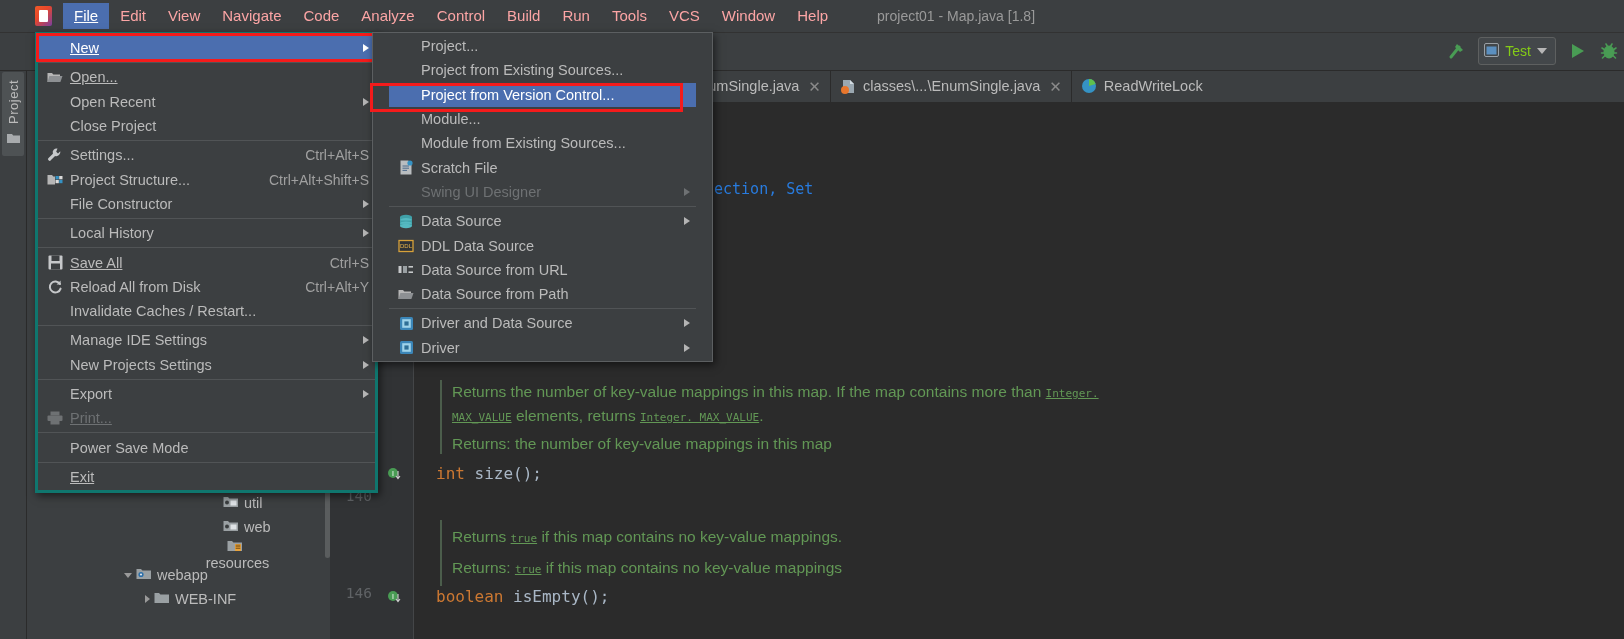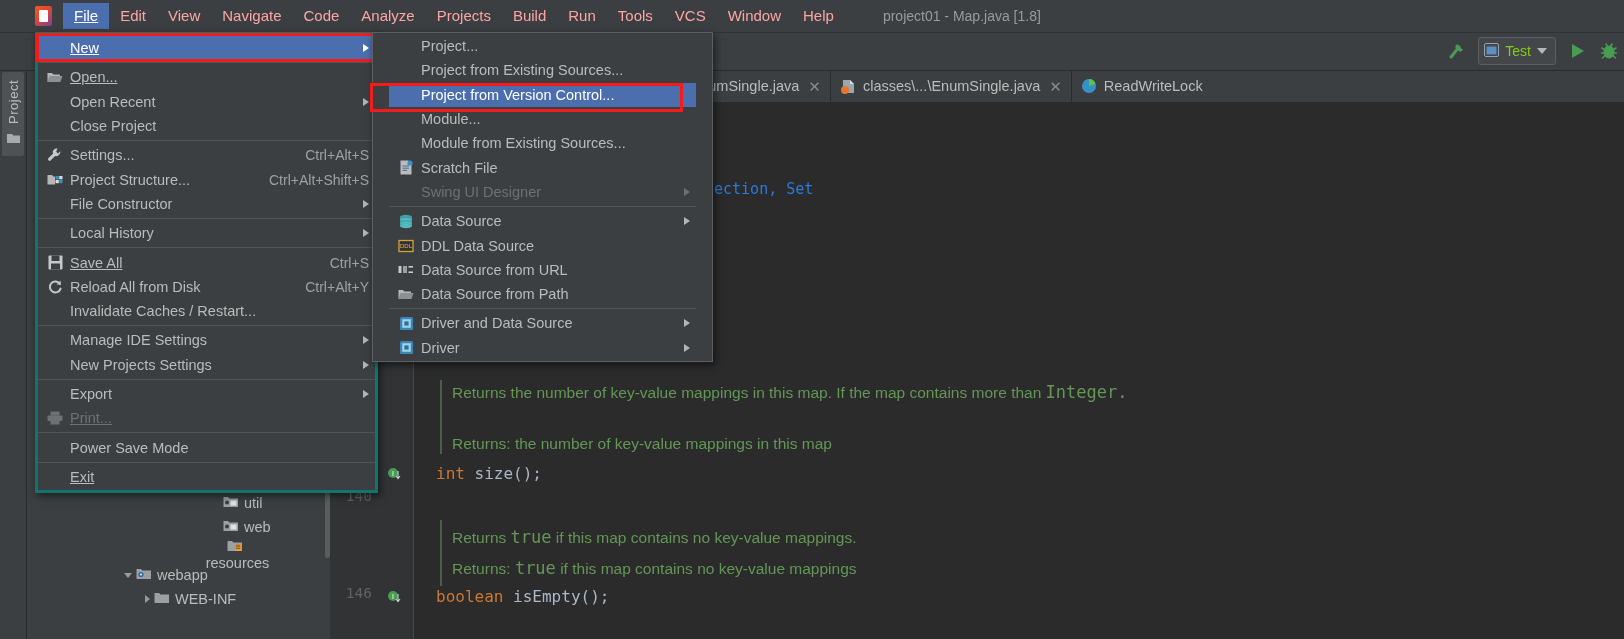--- a/index.html
+++ b/index.html
@@ -254,21 +254,21 @@
     white-space: nowrap;
     font-family: "DejaVu Sans Mono", monospace;
     font-size: 16px;
     line-height: 24px;
   }
   .doc {
     font-family: "Liberation Sans", sans-serif;
     font-size: 15.5px;
     color: #629755;
   }
-  .doc .mono { font-family: "DejaVu Sans Mono", monospace; font-size: 17px; }
+  .doc .mono { font-family: "DejaVu Sans Mono", monospace; font-size: 11px; text-decoration: underline; }
   .doc-bar {
     position: absolute;
     width: 2px;
     background: #4b5d4b;
   }
   .kw { color: #cc7832; }
   .id { color: #a9b7c6; }
 
   
   #file-menu {
@@ -358,21 +358,21 @@
   <div id="app-logo">
     <div class="l1"></div>
     <div class="l2"></div>
   </div>
   <div class="menu-top active"><u>File</u></div>
   <div class="menu-top"><span>Edit</span></div>
   <div class="menu-top"><span>View</span></div>
   <div class="menu-top"><span>Navigate</span></div>
   <div class="menu-top"><span>Code</span></div>
   <div class="menu-top"><span>Analyze</span></div>
-  <div class="menu-top"><span>Projects</span></div>
+  <div class="menu-top"><span>Control</span></div>
   <div class="menu-top"><span>Build</span></div>
   <div class="menu-top"><span>Run</span></div>
   <div class="menu-top"><span>Tools</span></div>
   <div class="menu-top"><span>VCS</span></div>
   <div class="menu-top"><span>Window</span></div>
   <div class="menu-top"><span>Help</span></div>
   <div id="window-title">project01 - Map.java [1.8]</div>
 </div>
 
 <div id="toolbar">
@@ -562,20 +562,23 @@
     <div class="cline doc" style="top:134px;left:11px;">e of keys maintained by this map</div>
     <div class="cline doc" style="top:158px;left:11px;">e of mapped values</div>
     <div class="cline" style="top:188px;left:11px;font-family:'DejaVu Sans Mono',monospace;font-size:16px;color:#a9b7c6;">
       <span>{</span>
     </div>
 
     <div class="doc-bar" style="left:26px;top:278px;height:74px;"></div>
     <div class="cline doc" style="top:278px;left:38px;">
       <span>Returns the number of key-value mappings in this map. If the map contains more than </span><span class="mono">Integer.</span>
     </div>
+    <div class="cline doc" style="top:302px;left:38px;">
+      <span class="mono">MAX_VALUE</span><span> elements, returns </span><span class="mono">Integer. MAX_VALUE</span><span>.</span>
+    </div>
     <div class="cline doc" style="top:330px;left:38px;">Returns: the number of key-value mappings in this map</div>
 
     <div class="cline" style="top:360px;left:22px;">
       <span class="kw">int</span><span>&nbsp;</span><span class="id">size();</span>
     </div>
 
     <div class="doc-bar" style="left:26px;top:418px;height:66px;"></div>
     <div class="cline doc" style="top:423px;left:38px;">
       <span>Returns </span><span class="mono">true</span><span> if this map contains no key-value mappings.</span>
     </div>

